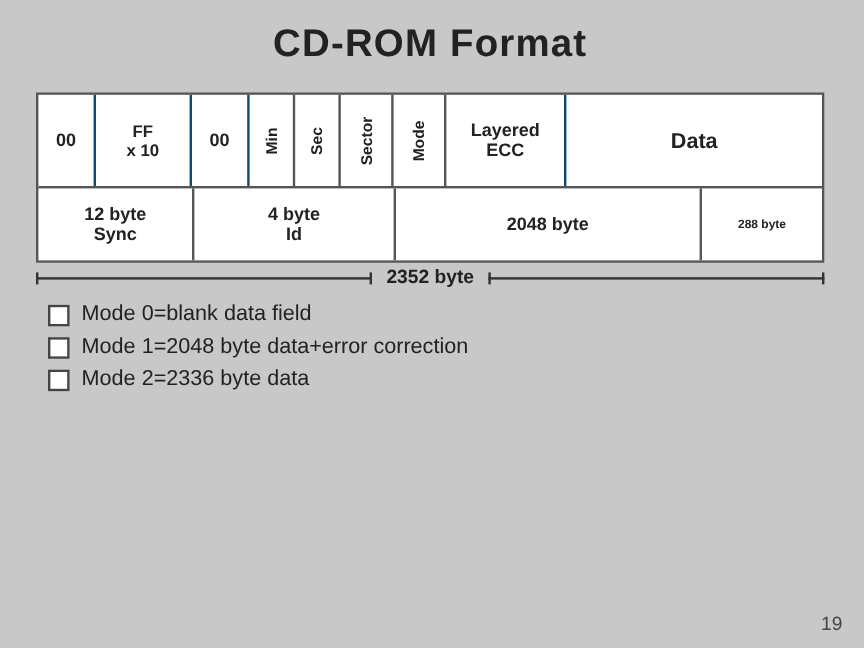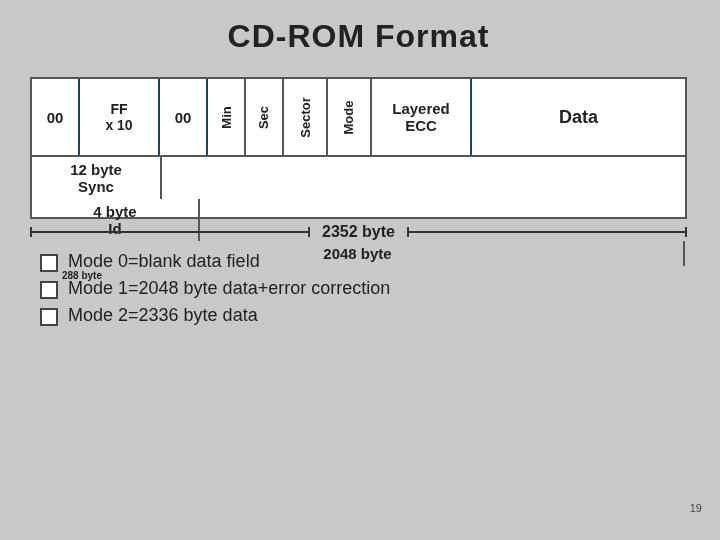--- a/index.html
+++ b/index.html
@@ -39,21 +39,20 @@
     .table-top-row {
       display: flex;
       border-bottom: 2px solid #555;
       height: 78px;
     }
 
     .table-bottom-row {
       display: flex;
       height: 60px;
       position: relative;
-      flex-direction: column;
     }
 
     
     .cell {
       border-right: 2px solid #0c4a6e;
       display: flex;
       align-items: center;
       justify-content: center;
       text-align: center;
       font-size: 15px;
@@ -168,23 +167,23 @@
       margin-top: 1px;
       flex-shrink: 0;
     }
     .bullet-text {
       font-size: 18px;
       color: #222;
     }
 
     .page-num {
       position: absolute;
-      bottom: 26px;
+      bottom: 10px;
       right: 18px;
-      font-size: 11px;
+      font-size: 16px;
       color: #444;
     }
   </style>
 </head>
 <body>
 
 <div class="page">
 
   <div class="title">CD-ROM Format</div>
 

